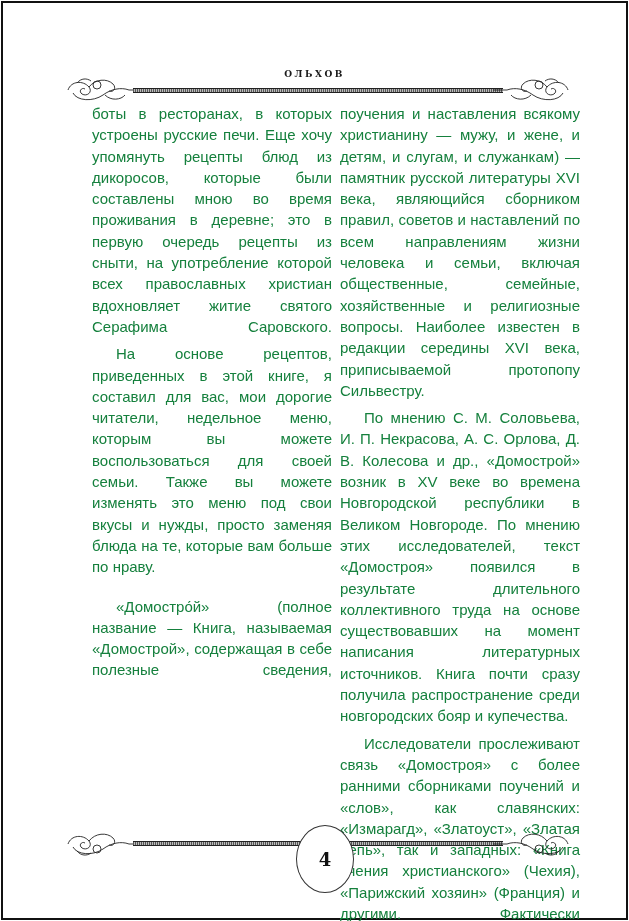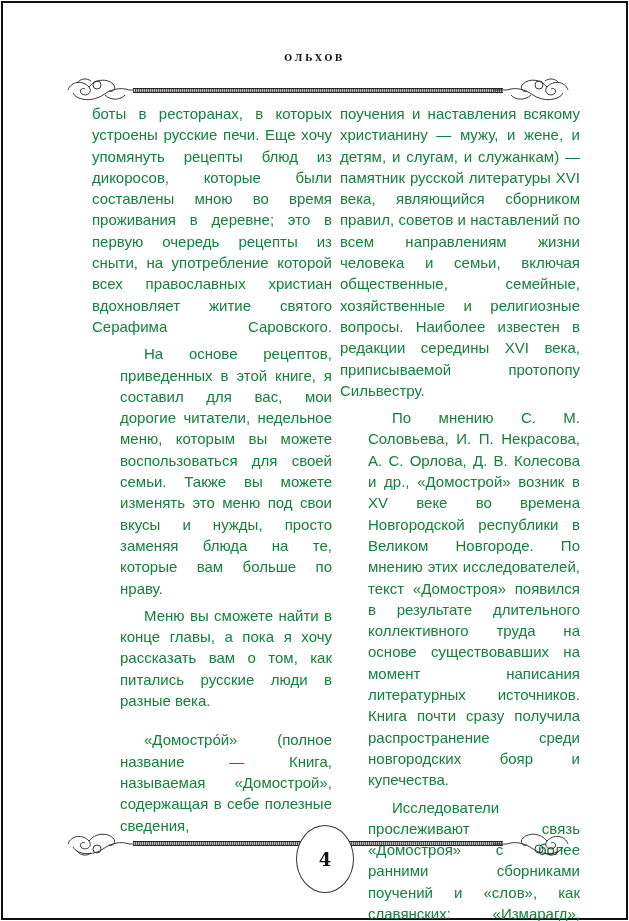--- a/index.html
+++ b/index.html
@@ -2,21 +2,21 @@
 <html><head>
   <meta charset="utf-8">
   <style>
     html, body { margin: 0; padding: 0; background: #ffffff; }
     body { width: 629px; height: 921px; position: relative; overflow: hidden; }
     .page {
       position: absolute; left: 1px; top: 1px; width: 623px; height: 915px;
       border: 2px solid #111; background: #fff;
     }
     .running-head {
-      position: absolute; left: 0; right: 0; top: 50px; text-align: center;
+      position: absolute; left: 0; right: 0; top: 66px; text-align: center;
       font-family: "DejaVu Serif", serif; font-weight: bold; font-size: 9px;
       letter-spacing: 2.5px; color: #1a1a1a;
     }
     .ornament { position: absolute; left: 60px; width: 510px; height: 30px; }
     .ornament.top { top: 72px; }
     .ornament.bottom { top: 826px; }
     .rule { position: absolute; left: 70px; right: 70px; top: 13px; height: 3px;
       border-top: 1px solid #222; border-bottom: 1px solid #222; background: repeating-linear-gradient(90deg,#555 0 1px,#bbb 1px 2px); }
     .ornament.bottom .rule { top: 12px; }
     .scroll { position: absolute; top: 0; width: 80px; height: 30px; }
@@ -29,21 +29,21 @@
       font-family: "DejaVu Serif", serif; font-weight: bold; font-size: 18px; color: #111;
     }
     .col {
       position: absolute; top: 100px; width: 240px;
       font-family: Liberation Sans, sans-serif; font-size: 15px; line-height: 21.3px;
       color: #15803d; text-align: justify; hyphens: manual;
     }
     .col.left { left: 89px; }
     .col.right { left: 337px; }
     .col p { margin: 0 0 6px 0; text-indent: 0; }
-    .col p.indent { text-indent: 24px; margin-left: 28px; }
+    .col p.indent { text-indent: 24px; }
     .col p.gap { margin-top: 18px; }
     .col p.last { text-align-last: justify; }
   </style>
 </head>
 <body>
 
 <div class="page">
   <div class="running-head">ОЛЬХОВ</div>
 
   <div class="ornament top">
@@ -66,21 +66,20 @@
         <circle cx="34" cy="10" r="4"></circle>
         <path d="M42 20 C48 26,58 25,62 20"></path>
         <path d="M14 8 C18 3,24 3,28 6"></path>
       </g>
     </svg>
   </div>
 
   <div class="col left">
     <p class="last">боты в ресторанах, в которых устроены русские печи. Еще хочу упомянуть рецепты блюд из дикоросов, которые были составлены мною во время проживания в деревне; это в первую очередь рецепты из сныти, на употребление которой всех православных христиан вдохновляет житие святого Серафима Саровского.</p>
     <p class="indent">На основе рецептов, приведенных в этой книге, я составил для вас, мои дорогие читатели, недельное меню, которым вы можете воспользоваться для своей семьи. Также вы можете изменять это меню под свои вкусы и нужды, просто заменяя блюда на те, которые вам больше по нраву.</p>
-    <p class="indent">Меню вы сможете найти в конце главы, а пока я хочу рассказать вам о том, как питались русские люди в разные века.</p>
     <p class="indent gap last">«Домостро́й» (полное название — Книга, называемая «Домострой», содержащая в себе полезные сведения,</p>
   </div>
 
   <div class="col right">
     <p>поучения и наставления всякому христианину — мужу, и жене, и детям, и слугам, и служанкам) — памятник русской литературы XVI века, являющийся сборником правил, советов и наставлений по всем направлениям жизни человека и семьи, включая общественные, семейные, хозяйственные и религиозные вопросы. Наиболее известен в редакции середины XVI века, приписываемой протопопу Сильвестру.</p>
     <p class="indent">По мнению С. М. Соловьева, И. П. Некрасова, А. С. Орлова, Д. В. Колесова и др., «Домострой» возник в XV веке во времена Новгородской республики в Великом Новгороде. По мнению этих исследователей, текст «Домостроя» появился в результате длительного коллективного труда на основе существовавших на момент написания литературных источников. Книга почти сразу получила распространение среди новгородских бояр и купечества.</p>
     <p class="indent last">Исследователи прослеживают связь «Домостроя» с более ранними сборниками поучений и «слов», как славянских: «Измарагд», «Златоуст», «Златая цепь», так и западных: «Книга учения христианского» (Чехия), «Парижский хозяин» (Франция) и другими. Фактически «Домострой» лишь систематизировал и оформил сложившиеся в то</p>
   </div>
 
   <div class="ornament bottom">

